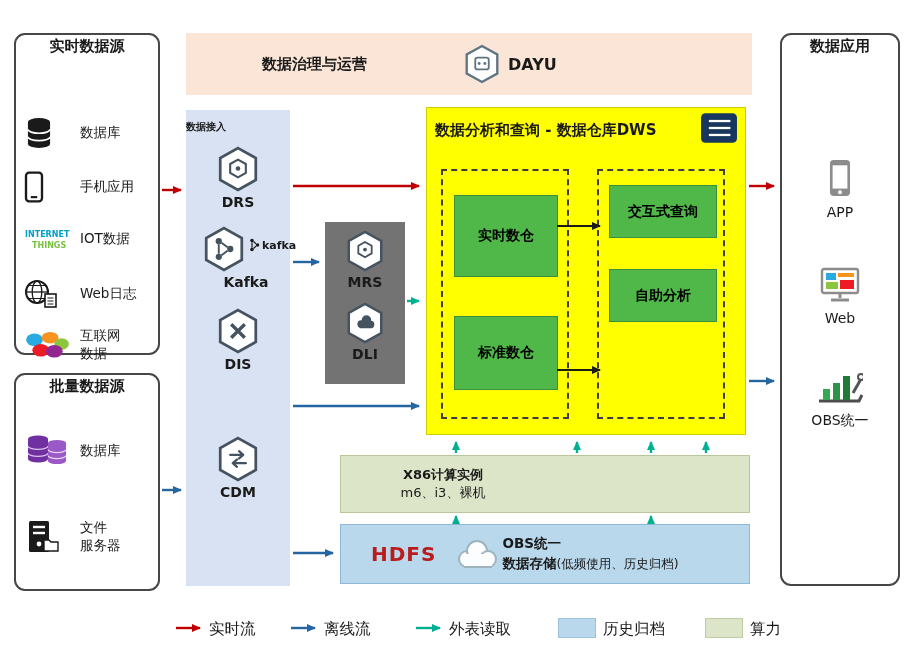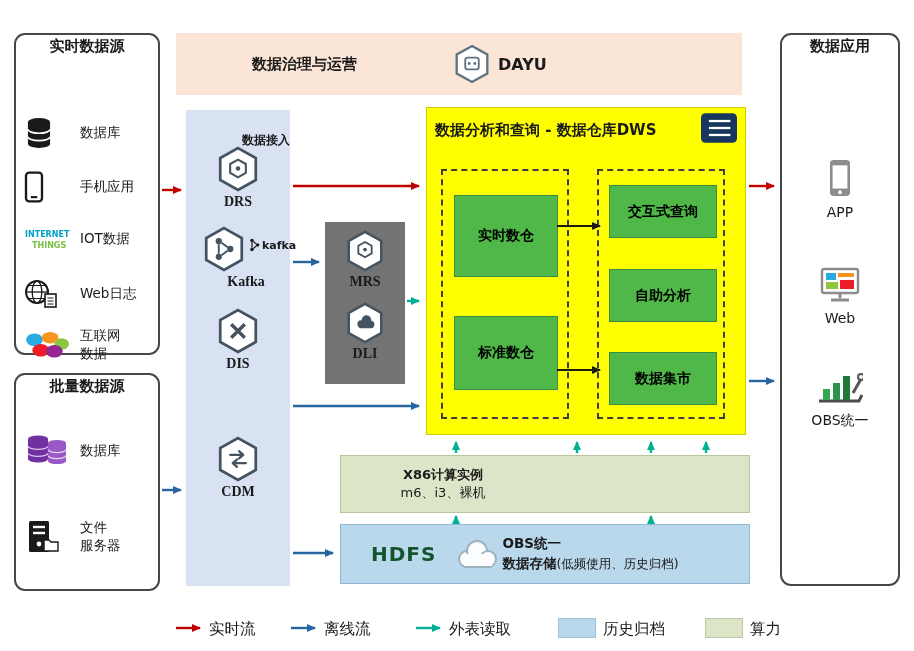--- a/index.html
+++ b/index.html
@@ -10,50 +10,50 @@
   }
   svg text { font-family:"DejaVu Sans","Liberation Sans",sans-serif; }
 
   .panel { position:absolute; border:2px solid #474747; border-radius:11px; background:#fff; }
   .ptitle { font-weight:bold; font-size:15px; text-align:center; padding-top:2px; }
 
   .row { position:absolute; left:8px; width:134px; display:flex; align-items:center; gap:6px; }
   .row .ic { width:50px; min-width:50px; display:flex; align-items:center; }
   .row .lbl { font-size:13.5px; line-height:1.3; white-space:pre-line; }
 
-  .bar-governance { position:absolute; left:176px; top:33px; width:566px; height:62px; background:#fbe5d6; }
+  .bar-governance { position:absolute; left:186px; top:33px; width:566px; height:62px; background:#fbe5d6; }
   .gov-title { position:absolute; left:76px; top:22px; font-weight:bold; font-size:15px; }
   .dayu-group { position:absolute; left:278px; top:11px; display:flex; align-items:center; gap:8px; }
   .dayu-name { font-weight:bold; font-size:16px; }
 
   .col-ingest { position:absolute; left:186px; top:110px; width:104px; height:476px; background:#d9e2f3; }
-  .col-ingest .ctitle { font-weight:bold; font-size:12px; text-align:right; padding-top:22px; }
+  .col-ingest .ctitle { font-weight:bold; font-size:10px; text-align:left; padding-top:10px; }
   .svc { position:absolute; left:0; width:100%; display:flex; flex-direction:column; align-items:center; gap:2px; }
-  .svc .nm { font-weight:bold; font-size:14px;font-family:Liberation Serif, serif; }
+  .svc .nm { font-weight:bold; font-size:14px; }
   .kafka-logo { position:absolute; left:62px; top:128px; display:flex; align-items:center; gap:2px; }
   .kafka-word { font-size:11px; font-weight:bold; }
 
   .box-gray { position:absolute; left:325px; top:222px; width:80px; height:162px; background:#737373; }
 
   .box-dws { position:absolute; left:426px; top:107px; width:320px; height:328px; background:#ffff00; border:1px solid #cccc00; }
   .dws-title { position:absolute; left:8px; top:13px; width:266px; font-weight:bold; font-size:15px; }
   .dws-icon { position:absolute; right:7px; top:4px; }
   .dashed { position:absolute; border:2px dashed #3d3d3d; }
   .gbox { position:absolute; background:#4fb848; border:1px solid #3a8f3f; display:flex; align-items:center; justify-content:center;
           font-weight:bold; font-size:14px; text-align:center; color:#000; }
 
   .bar-compute { position:absolute; left:340px; top:455px; width:410px; height:58px; background:#dce5c8; border:1px solid #b9c69a; display:flex; }
   .half { width:50%; display:flex; flex-direction:column; align-items:center; justify-content:center; line-height:1.4; }
   .half + .half { border-left:1px solid #b9c69a; }
   .half .t { font-weight:bold; font-size:13px; }
   .half .d { font-size:13px; }
 
   .bar-storage { position:absolute; left:340px; top:524px; width:410px; height:60px; background:#b9d8ec; border:1px solid #8fb8d8;
                  display:flex; align-items:center; }
-  .hdfs { font-weight:bold; font-size:20px; color:#14532d; margin-left:30px; letter-spacing:1px; }
+  .hdfs { font-weight:bold; font-size:20px; color:#b91c1c; margin-left:30px; letter-spacing:1px; }
   .obs-text { margin-left:0; line-height:1.35; }
   .obs-text .b { font-weight:bold; font-size:13.5px; }
   .obs-text .note { font-weight:normal; font-size:12.5px; }
 
   .appitem { position:absolute; left:0; width:100%; display:flex; flex-direction:column; align-items:center; gap:7px; }
   .appitem .lbl { font-size:14px; }
 
   .legend-label { position:absolute; font-size:15.5px; top:619px; }
   .swatch { position:absolute; top:618px; width:38px; height:20px; }
 
@@ -262,21 +262,20 @@
     </span>
 
     <div class="dashed" style="left:14px;top:61px;width:128px;height:250px">
       <div class="gbox" style="left:11px;top:24px;width:104px;height:82px">实时数仓</div>
       <div class="gbox" style="left:11px;top:145px;width:104px;height:74px">标准数仓</div>
     </div>
 
     <div class="dashed" style="left:170px;top:61px;width:128px;height:250px">
       <div class="gbox" style="left:10px;top:14px;width:108px;height:53px">交互式查询</div>
       <div class="gbox" style="left:10px;top:98px;width:108px;height:53px">自助分析</div>
-      <div class="gbox" style="left:10px;top:181px;width:108px;height:53px">数据集市</div>
     </div>
   </div>
 
   <div class="bar-compute">
     <div class="half">
       <div class="t">X86计算实例</div>
       <div class="d">m6、i3、裸机</div>
     </div>
   </div>
 

